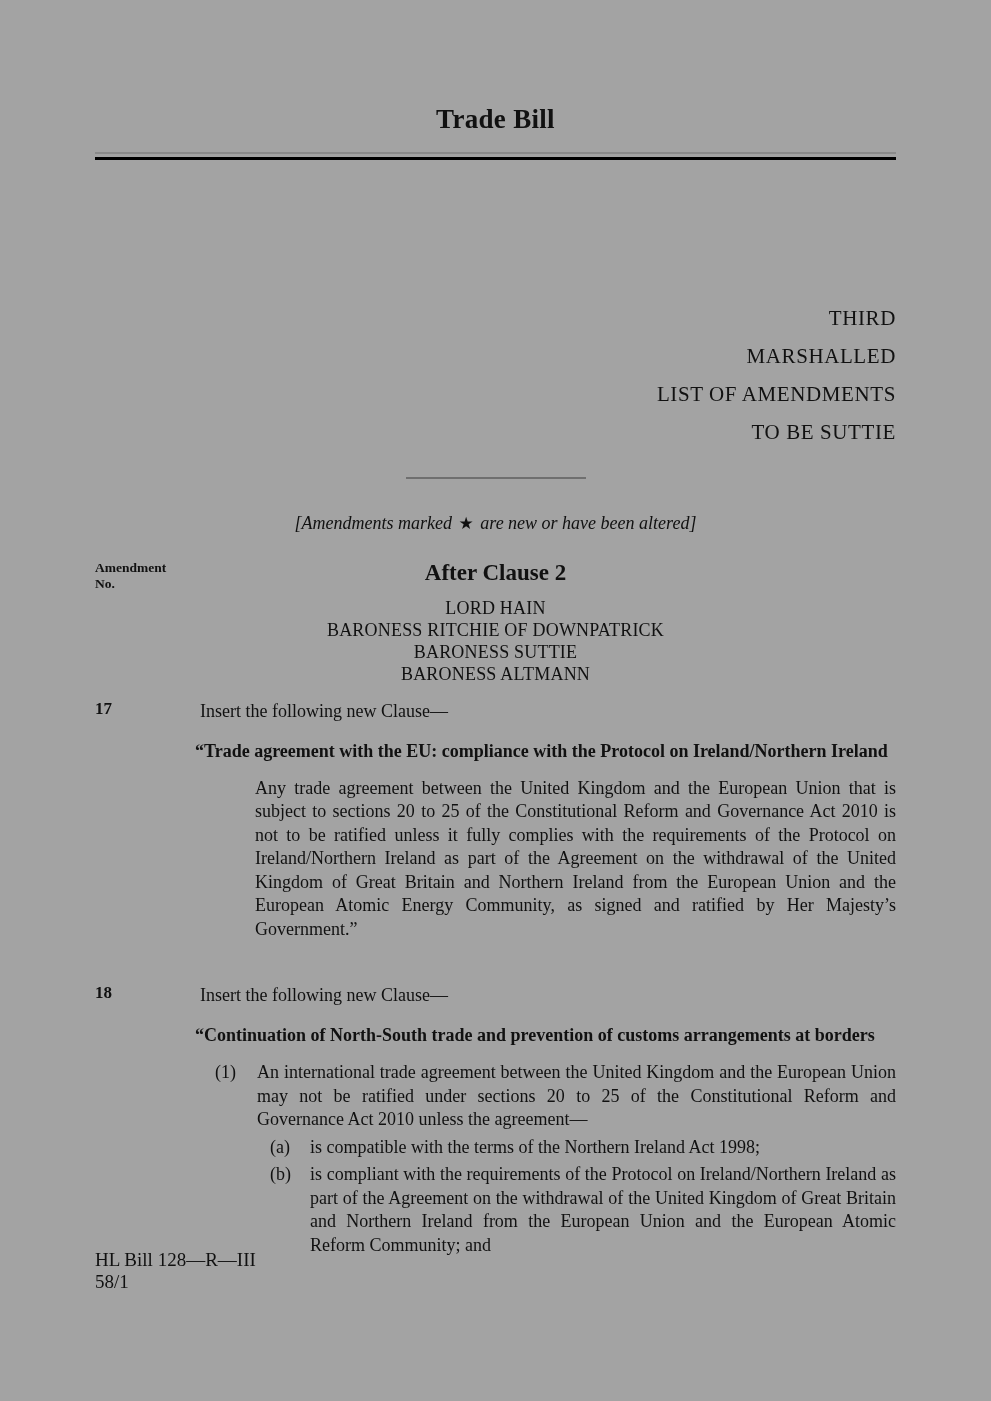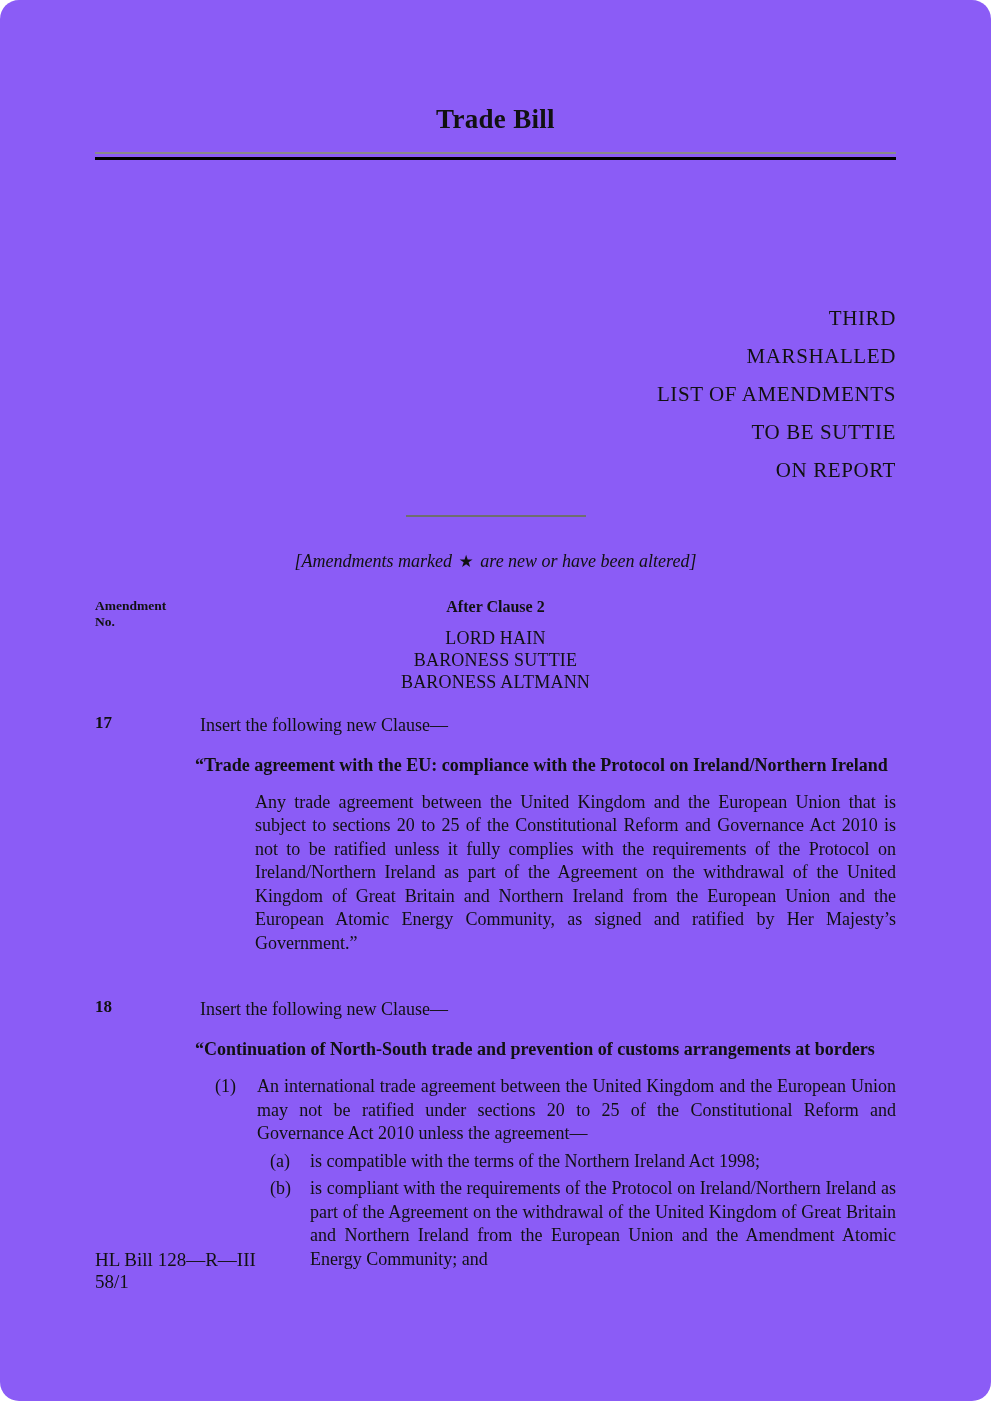--- a/index.html
+++ b/index.html
@@ -9,25 +9,24 @@
   }
   body {
     font-family: "Liberation Serif", "DejaVu Serif", serif;
     color: #111111;
   }
   .page {
     position: relative;
     width: 991px;
     height: 1401px;
     margin: 0 auto;
-    background: #8b5cf6;
+    background: #a3a3a3;
     overflow: hidden;
     box-sizing: border-box;
     padding: 0 95px;
-    border-radius: 19px;
   }
 
   
   .doc-title {
     text-align: center;
     font-size: 27px;
     font-weight: bold;
     letter-spacing: 0.3px;
     margin: 0;
     padding-top: 105px;
@@ -85,41 +84,41 @@
     position: absolute;
     left: 0;
     top: 0;
     font-size: 13.5px;
     font-weight: bold;
     line-height: 16px;
     width: 120px;
   }
   .clause-head {
     text-align: center;
-    font-size: 16px;
+    font-size: 23px;
     font-weight: bold;
     padding-left: 100px;
     padding-right: 100px;
   }
   .sponsors {
     text-align: center;
     padding-left: 100px;
     padding-right: 100px;
     margin-top: 11px;
   }
   .sponsors .sponsor {
     font-size: 18px;
     line-height: 22px;
     letter-spacing: 0.2px;
   }
 
   
   .amendment {
     position: relative;
-    margin-top: 20px;
+    margin-top: 14px;
   }
   .amendment .num {
     position: absolute;
     left: 0;
     top: 0;
     width: 90px;
     font-size: 17px;
     font-weight: bold;
   }
   .insert-line {
@@ -208,38 +207,38 @@
   <div class="title-rules">
     <div class="rule-thin"></div>
     <div class="rule-thick"></div>
   </div>
 
   <div class="heading-stack">
     <div class="hline">THIRD</div>
     <div class="hline">MARSHALLED</div>
     <div class="hline">LIST OF AMENDMENTS</div>
     <div class="hline">TO BE SUTTIE</div>
-    <div class="hline">ON REPORT</div>
     <div class="short-rule"></div>
   </div>
 
   <div class="marked-note">
     <span>[Amendments marked</span>
     <span class="star">★</span>
     <span>are new or have been altered]</span>
   </div>
 
   <div class="section-head">
     <div class="amend-no-label">
       <div>Amendment</div>
       <div>No.</div>
     </div>
     <div class="clause-head">After Clause 2</div>
     <div class="sponsors">
       <div class="sponsor">LORD HAIN</div>
+      <div class="sponsor">BARONESS RITCHIE OF DOWNPATRICK</div>
       <div class="sponsor">BARONESS SUTTIE</div>
       <div class="sponsor">BARONESS ALTMANN</div>
     </div>
   </div>
 
   <div class="amendment">
     <div class="num">17</div>
     <div class="insert-line">Insert the following new Clause—</div>
     <div class="clause-title">“Trade agreement with the EU: compliance with the Protocol on Ireland/Northern Ireland</div>
     <div class="clause-body last-line-left">Any trade agreement between the United Kingdom and the European Union that is subject to sections 20 to 25 of the Constitutional Reform and Governance Act 2010 is not to be ratified unless it fully complies with the requirements of the Protocol on Ireland/Northern Ireland as part of the Agreement on the withdrawal of the United Kingdom of Great Britain and Northern Ireland from the European Union and the European Atomic Energy Community, as signed and ratified by Her Majesty’s Government.”</div>
@@ -255,21 +254,21 @@
       <span>An international trade agreement between the United Kingdom and the European Union may not be ratified under sections 20 to 25 of the Constitutional Reform and Governance Act 2010 unless the agreement—</span>
     </div>
 
     <div class="subitem">
       <span class="marker">(a)</span>
       <span>is compatible with the terms of the Northern Ireland Act 1998;</span>
     </div>
 
     <div class="subitem">
       <span class="marker">(b)</span>
-      <span>is compliant with the requirements of the Protocol on Ireland/Northern Ireland as part of the Agreement on the withdrawal of the United Kingdom of Great Britain and Northern Ireland from the European Union and the Amendment Atomic Energy Community; and</span>
+      <span>is compliant with the requirements of the Protocol on Ireland/Northern Ireland as part of the Agreement on the withdrawal of the United Kingdom of Great Britain and Northern Ireland from the European Union and the European Atomic Reform Community; and</span>
     </div>
   </div>
 
   <div class="footer">
     <div>HL Bill 128—R—III</div>
     <div>58/1</div>
   </div>
 
 </div>
 

